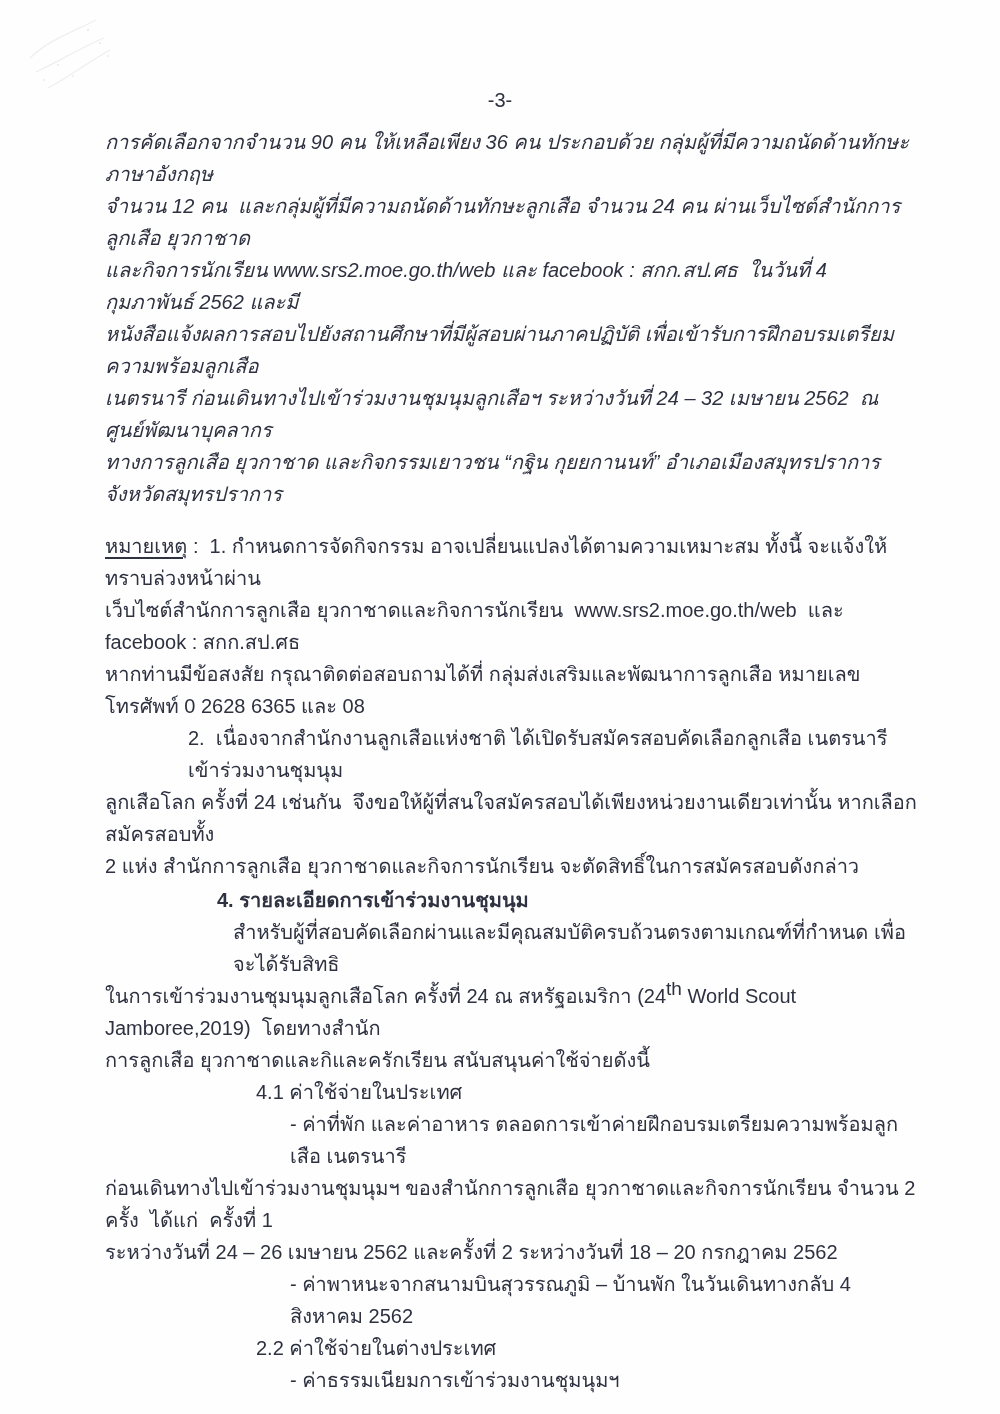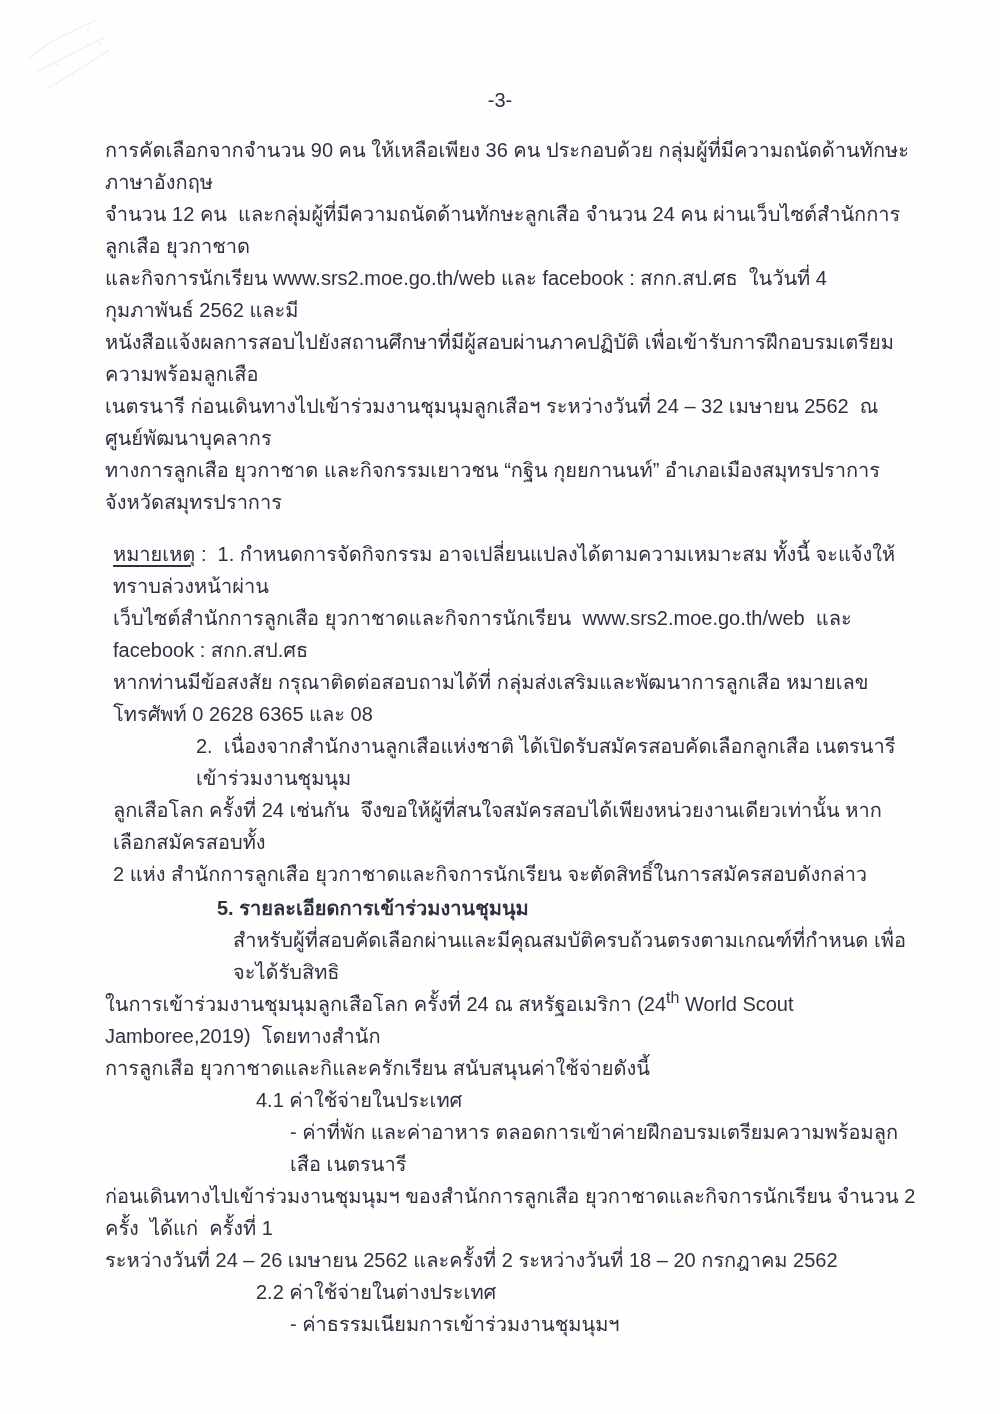--- a/index.html
+++ b/index.html
@@ -32,37 +32,37 @@
   .content {
     margin-left: 105px;
     width: 815px;
     font-size: 20px;
     line-height: 32px;
   }
   .line {
     white-space: pre-wrap;
     min-height: 32px;
   }
-  .p1 { margin-top: 18px; }
-  .note { margin-top: 20px; margin-left: 8px; }
+  .p1 { margin-top: 10px; font-style: italic; }
+  .note { margin-top: 20px; }
   .note-label {
     text-decoration: underline;
     text-underline-offset: 4px;
   }
   .ind-a { padding-left: 83px; }   
   .ind-b { padding-left: 112px; }  
   .ind-c { padding-left: 128px; }  
   .ind-d { padding-left: 151px; }  
   .ind-e { padding-left: 185px; }  
   .sec-heading {
     font-weight: bold;
     margin-top: 2px;
   }
   .sup {
-    font-size: 16px;
+    font-size: 19px;
     vertical-align: super;
     line-height: 0;
   }
 </style>
 </head>
 <body>
 
 <div class="page">
 
   <svg class="pencil-marks" width="130" height="110" viewBox="0 0 130 110">
@@ -96,33 +96,34 @@
 
     <div class="note">
       <div class="line"><span class="note-label">หมายเหตุ</span><span> :  1. กำหนดการจัดกิจกรรม อาจเปลี่ยนแปลงได้ตามความเหมาะสม ทั้งนี้ จะแจ้งให้ทราบล่วงหน้าผ่าน</span></div>
       <div class="line">เว็บไซต์สำนักการลูกเสือ ยุวกาชาดและกิจการนักเรียน  www.srs2.moe.go.th/web  และ  facebook : สกก.สป.ศธ</div>
       <div class="line">หากท่านมีข้อสงสัย กรุณาติดต่อสอบถามได้ที่ กลุ่มส่งเสริมและพัฒนาการลูกเสือ หมายเลขโทรศัพท์ 0 2628 6365 และ 08</div>
       <div class="line ind-a">2.  เนื่องจากสำนักงานลูกเสือแห่งชาติ ได้เปิดรับสมัครสอบคัดเลือกลูกเสือ เนตรนารี เข้าร่วมงานชุมนุม</div>
       <div class="line">ลูกเสือโลก ครั้งที่ 24 เช่นกัน  จึงขอให้ผู้ที่สนใจสมัครสอบได้เพียงหน่วยงานเดียวเท่านั้น หากเลือกสมัครสอบทั้ง</div>
       <div class="line">2 แห่ง สำนักการลูกเสือ ยุวกาชาดและกิจการนักเรียน จะตัดสิทธิ์ในการสมัครสอบดังกล่าว</div>
     </div>
 
-    <div class="line ind-b sec-heading">5. รายละเอียดการเข้าร่วมงานชุมนุม</div>
+    <div class="line ind-b sec-heading">4. รายละเอียดการเข้าร่วมงานชุมนุม</div>
 
     <div>
       <div class="line ind-c">สำหรับผู้ที่สอบคัดเลือกผ่านและมีคุณสมบัติครบถ้วนตรงตามเกณฑ์ที่กำหนด เพื่อจะได้รับสิทธิ</div>
       <div class="line"><span>ในการเข้าร่วมงานชุมนุมลูกเสือโลก ครั้งที่ 24 ณ สหรัฐอเมริกา (24</span><span class="sup">th</span><span> World Scout Jamboree,2019)  โดยทางสำนัก</span></div>
       <div class="line">การลูกเสือ ยุวกาชาดและกิและครักเรียน สนับสนุนค่าใช้จ่ายดังนี้</div>
     </div>
 
     <div>
       <div class="line ind-d">4.1 ค่าใช้จ่ายในประเทศ</div>
       <div class="line ind-e">- ค่าที่พัก และค่าอาหาร ตลอดการเข้าค่ายฝึกอบรมเตรียมความพร้อมลูกเสือ เนตรนารี</div>
       <div class="line">ก่อนเดินทางไปเข้าร่วมงานชุมนุมฯ ของสำนักการลูกเสือ ยุวกาชาดและกิจการนักเรียน จำนวน 2 ครั้ง  ได้แก่  ครั้งที่ 1</div>
       <div class="line">ระหว่างวันที่ 24 – 26 เมษายน 2562 และครั้งที่ 2 ระหว่างวันที่ 18 – 20 กรกฎาคม 2562</div>
+      <div class="line ind-e">- ค่าพาหนะจากสนามบินสุวรรณภูมิ – บ้านพัก ในวันเดินทางกลับ 4 สิงหาคม 2562</div>
     </div>
 
     <div>
       <div class="line ind-d">2.2 ค่าใช้จ่ายในต่างประเทศ</div>
       <div class="line ind-e">- ค่าธรรมเนียมการเข้าร่วมงานชุมนุมฯ</div>
 
     </div>
 
   </div>
 </div>

